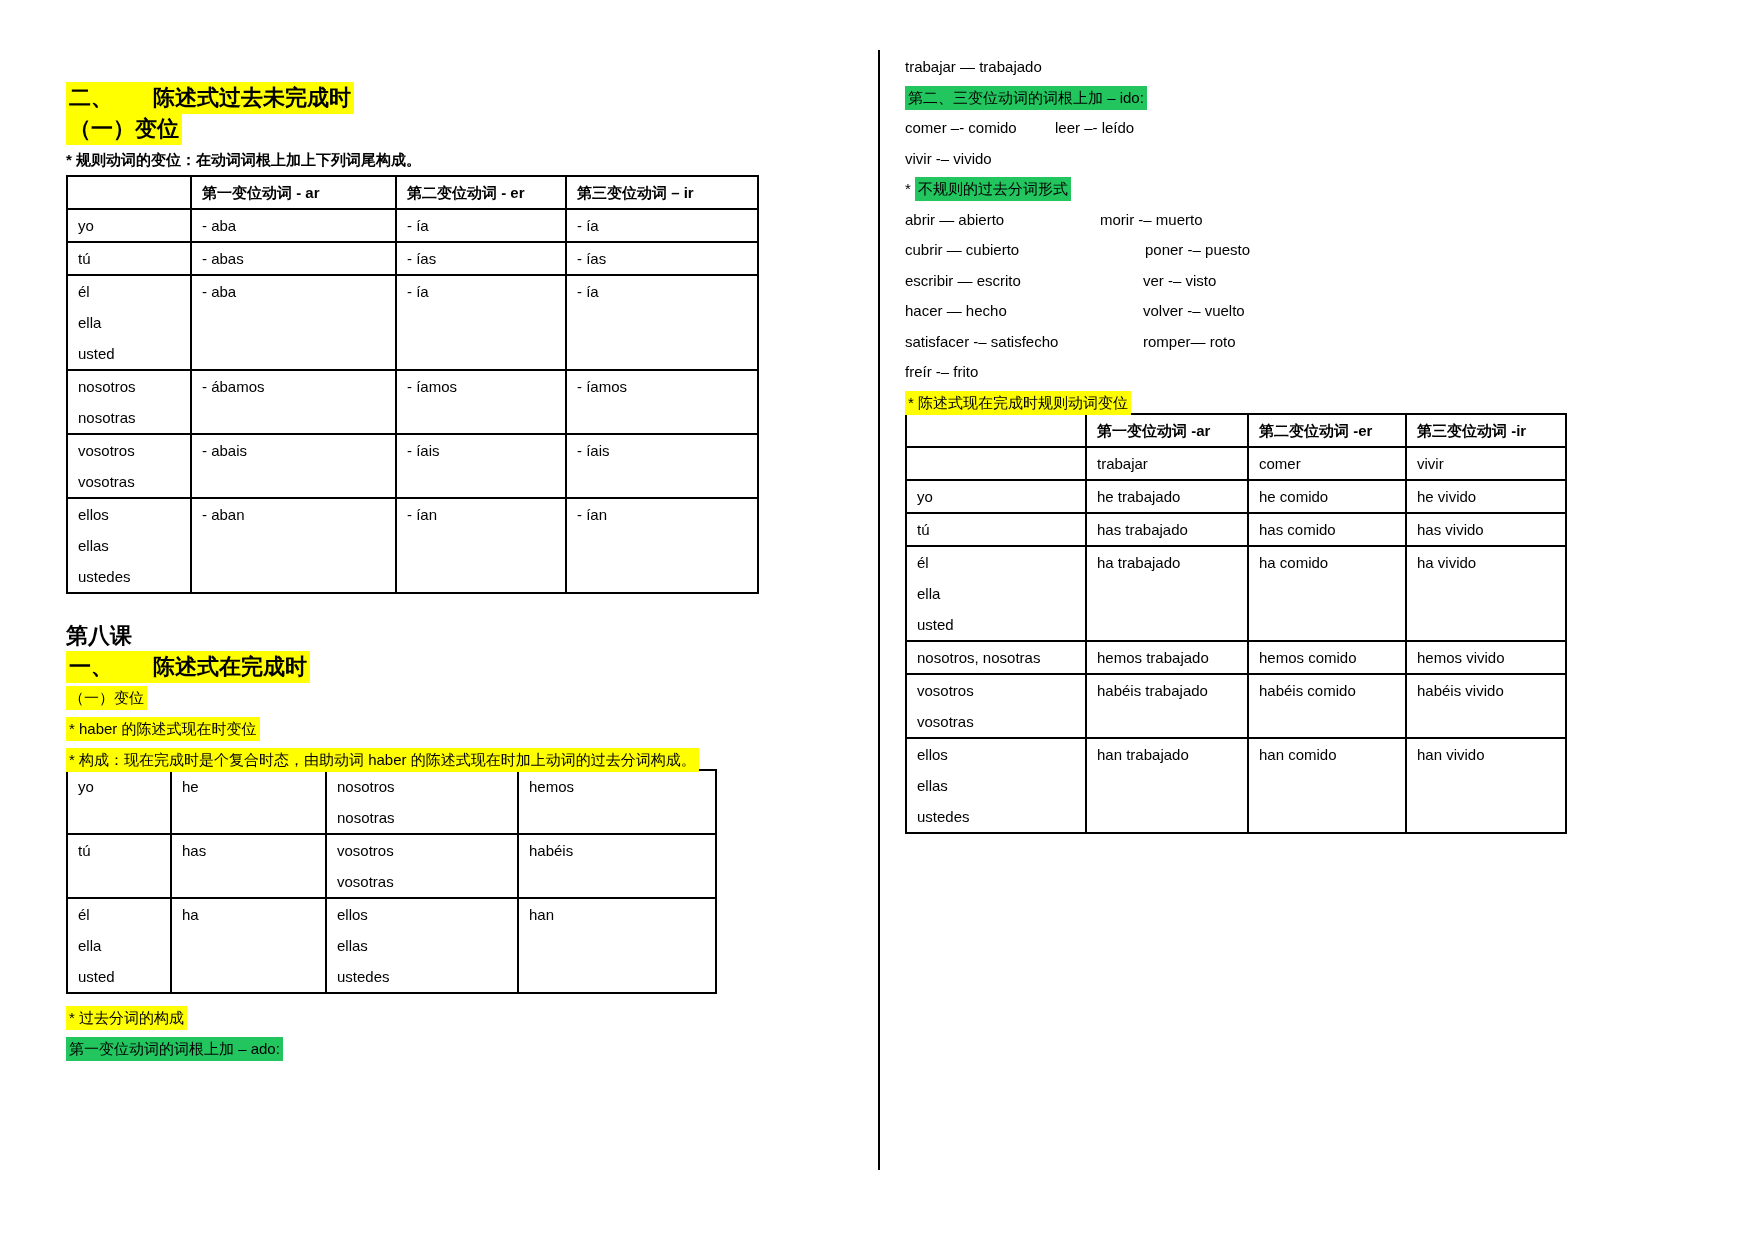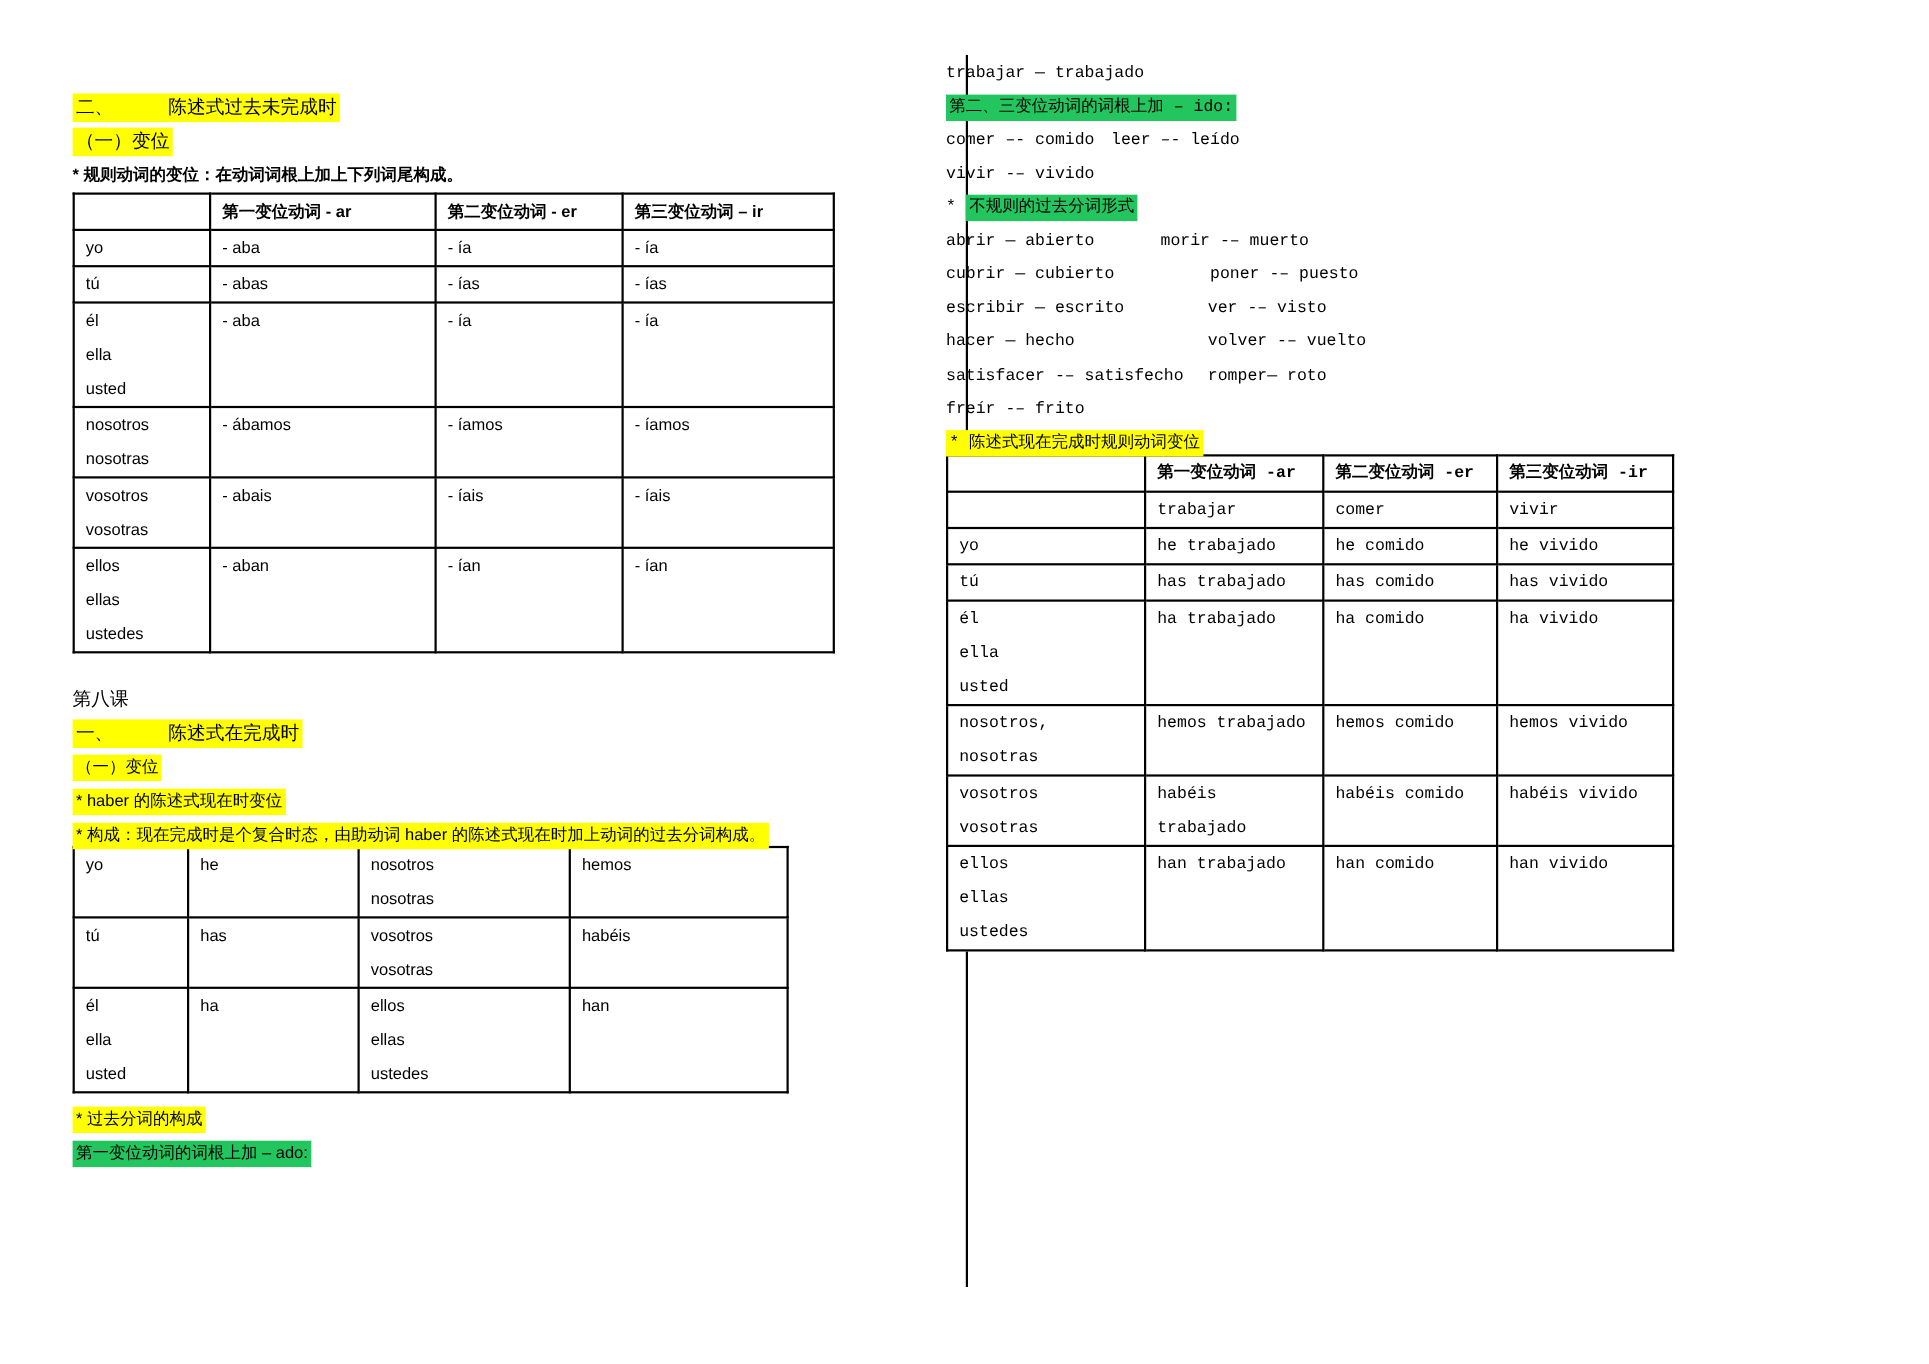--- a/index.html
+++ b/index.html
@@ -4,24 +4,24 @@
 <style>
   html,body{margin:0;padding:0;}
   body{
     width:1754px;height:1240px;background:#ffffff;color:#000;
     font-family:"Liberation Sans","DejaVu Sans",sans-serif;font-size:15px;
     position:relative;overflow:hidden;
   }
   .page{position:absolute;inset:0;}
   .divider{position:absolute;left:878px;top:50px;width:2px;height:1120px;background:#000;}
   .col-left{position:absolute;left:66px;top:82px;width:780px;}
-  .col-right{position:absolute;left:860px;top:52px;width:800px;font-family:Liberation Mono, monospace;}
+  .col-right{position:absolute;left:905px;top:52px;width:800px;}
   .lline{height:31px;line-height:31px;white-space:nowrap;}
   .rline{height:30.5px;line-height:30.5px;white-space:nowrap;position:relative;}
-  .cn-head{font-size:17px;font-weight:normal;}
+  .cn-head{font-size:22px;font-weight:bold;}
   .bold{font-weight:bold;}
   .hl-y{background:#ffff00;padding:3px 3px 4px 3px;}
   .hl-c{background:#22c55e;padding:3px 3px 4px 3px;}
   .num-gap{display:inline-block;width:84px;}
   table{border-collapse:collapse;table-layout:fixed;background:#fff;}
   th,td{
     border:2px solid #000;padding:0 10px;vertical-align:top;text-align:left;
     line-height:31px;white-space:pre-line;font-size:15px;font-weight:normal;
     overflow:hidden;
   }

